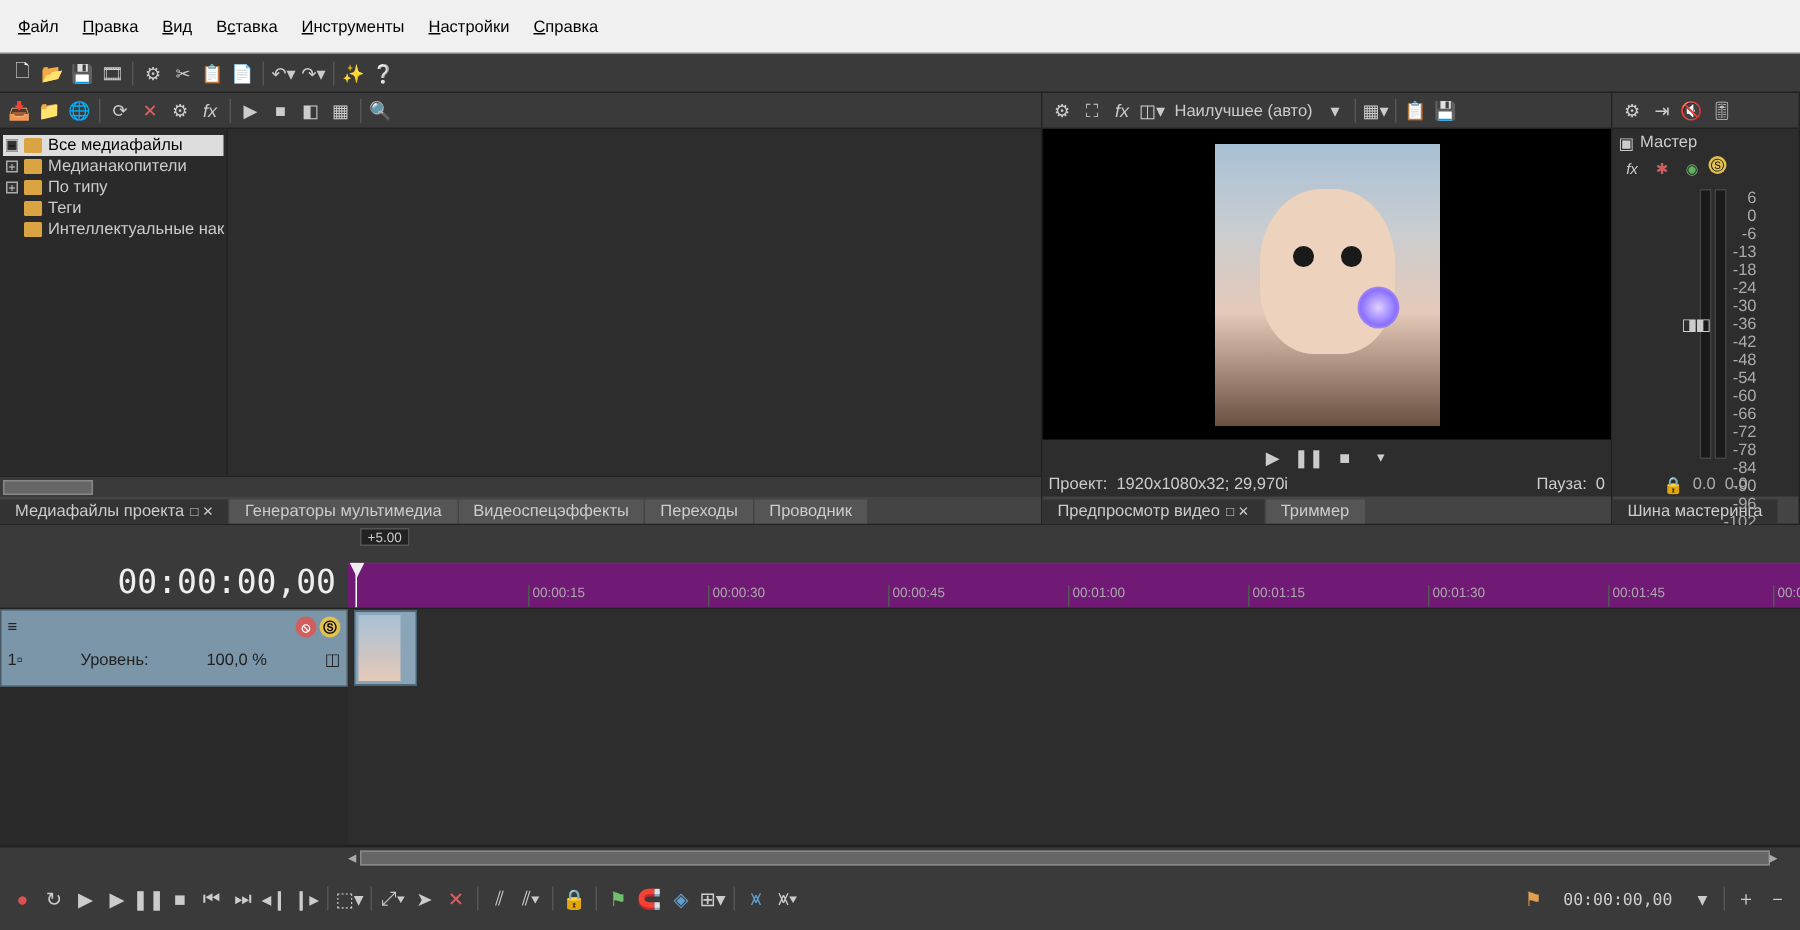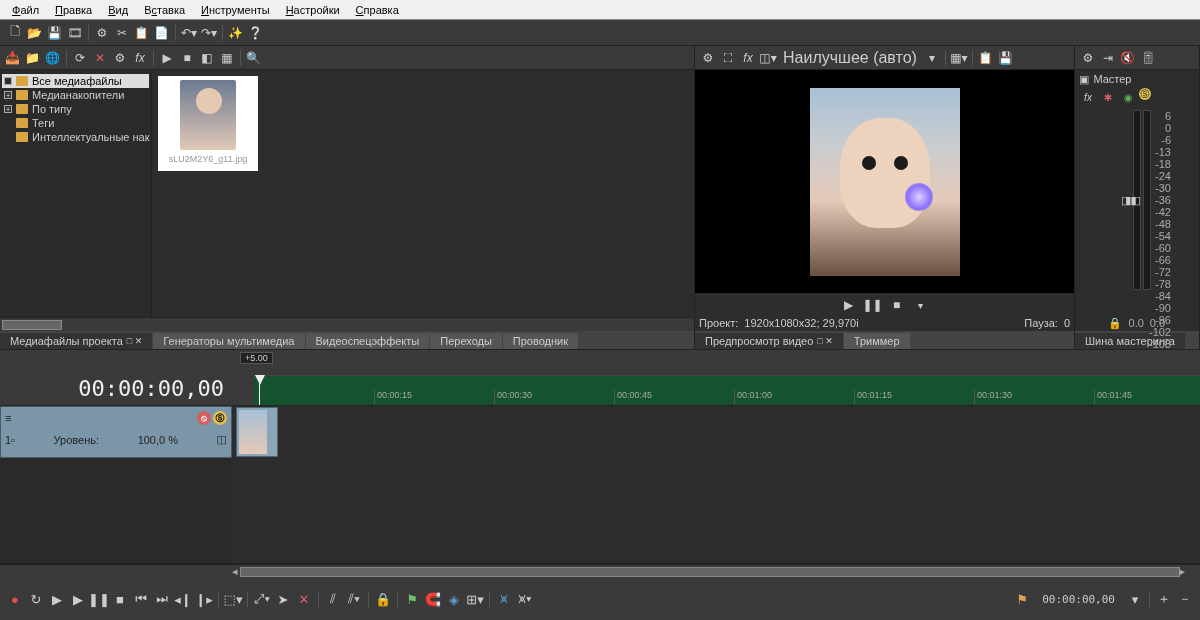--- a/index.html
+++ b/index.html
@@ -1,17 +1,17 @@
 <!DOCTYPE html>
 <html><head>
 <meta charset="utf-8">
 <style>
 * { margin: 0; padding: 0; box-sizing: border-box; font-family: Tahoma, Arial, sans-serif; font-size: 11px; }
 body { background: #3a3a3a; color: #ccc; width: 1200px; height: 620px; overflow: hidden; display: flex; flex-direction: column; }
-.menubar { background: #f0f0f0; color: #000; height: 20px; display: flex; align-items: center; padding: 0 4px; border-bottom: 1px solid #888; }
+.menubar { background: #f0f0f0; color: #000; height: 36px; display: flex; align-items: center; padding: 0 4px; border-bottom: 1px solid #888; }
 .menubar span { padding: 2px 8px; cursor: pointer; }
 .menubar span u { text-decoration: underline; }
 .toolbar-main { background: #3a3a3a; height: 26px; display: flex; align-items: center; gap: 2px; padding: 2px 6px; border-bottom: 1px solid #222; }
 .tb-icon { width: 18px; height: 18px; display: flex; align-items: center; justify-content: center; cursor: pointer; font-size: 12px; border-radius: 2px; }
 .sep { width: 1px; height: 16px; background: #555; margin: 0 2px; }
 .middle { display: flex; flex: 1; min-height: 0; border-bottom: 1px solid #222; }
 .panel { display: flex; flex-direction: column; border-right: 1px solid #222; background: #2d2d2d; }
 .panel-tb { height: 24px; background: #3a3a3a; display: flex; align-items: center; gap: 2px; padding: 0 4px; border-bottom: 1px solid #222; }
 .media-panel { width: 695px; }
 .media-body { flex: 1; display: flex; min-height: 0; }
@@ -48,21 +48,21 @@
 .meter-bars { display:flex; gap:2px; margin-left:10px;}
 .meter-bar { width:8px; height:180px; background:#1a1a1a; border:1px solid #444;}
 .meter-split { position:absolute; left:46px; top:90px; color:#ccc; font-size:11px; letter-spacing:-1px;}
 .meter-bot { height:14px; font-size:9px; display:flex; justify-content:center; gap:6px; color:#aaa;}
 .timeline-area { height: 270px; display: flex; flex-direction: column; background: #2d2d2d; }
 .tl-top { display: flex; height: 56px; border-bottom: 1px solid #222;}
 .tl-time { width: 232px; background: #3a3a3a; display:flex; align-items:flex-end; justify-content:flex-end; padding:0 8px 4px 0;}
 .tl-timecode { font-size: 22px; color: #eee; font-family: Consolas, monospace; }
 .tl-ruler-wrap { flex:1; background:#3a3a3a; position:relative; overflow:hidden;}
 .tl-offset { position:absolute; top:2px; left:8px; background:#222; border:1px solid #555; font-size:9px; padding:0 4px; color:#ccc;text-align:right;}
-.tl-ruler { position:absolute; bottom:0; left:0; right:0; height:30px; background:#14532d; border-top:1px solid #444;margin-left:22px;}
+.tl-ruler { position:absolute; bottom:0; left:0; right:0; height:30px; background:#701a75; border-top:1px solid #444;}
 .tick { position:absolute; bottom:0; top:14px; border-left:1px solid #555; font-size:9px; color:#aaa; padding-left:2px;}
 .playhead { position:absolute; top:0; bottom:0; left:5px; width:0; border-left:1px solid #fff;}
 .playhead::before { content:''; position:absolute; top:-1px; left:-5px; width:10px; height:10px; background:#eee; clip-path:polygon(0 0,100% 0,50% 100%);}
 .tracks { flex:1; display:flex; overflow:hidden; border-bottom:1px solid #222;}
 .track-headers { width:232px; background:#2a2a2a; }
 .track-hdr { height:52px; background:#7a96a8; border:1px solid #4a5a66; display:flex; flex-direction:column; padding:4px; font-size:10px; color:#222;}
 .track-hdr-row1 { display:flex; justify-content:space-between; align-items:center;}
 .track-hdr-row2 { display:flex; justify-content:space-between; align-items:center; margin-top:8px;}
 .badge { width:14px; height:14px; border-radius:50%; display:flex; align-items:center; justify-content:center; font-size:9px; font-weight:bold;}
 .track-lane-wrap { flex:1; background:#2d2d2d; position:relative;}
@@ -146,26 +146,20 @@
           </div>
         <div class="tree-item" style="padding-left:14px">
             <span class="tree-icon"></span>
             <span>Теги</span>
           </div>
         <div class="tree-item" style="padding-left:14px">
             <span class="tree-icon"></span>
             <span>Интеллектуальные нак</span>
           </div>
       </div>
-      <div class="thumbs">
-        <div class="thumb">
-          <div class="thumb-img"></div>
-          <div class="thumb-label">sLU2M2Y6_g11.jpg</div>
-        </div>
-      </div>
     </div>
     <div class="scroll-h">
         <div class="scroll-thumb"></div>
       </div>
     <div class="tabs">
       <span class="tab active">
           <span>Медиафайлы проекта</span>
           <span class="close-x">□ ✕</span>
         </span>
       <span class="tab">Генераторы мультимедиа</span>
@@ -174,21 +168,21 @@
       <span class="tab">Проводник</span>
     </div>
   </div>
 
   <div class="panel preview-panel">
     <div class="panel-tb">
       <span class="tb-icon">⚙</span>
       <span class="tb-icon">⛶</span>
       <span class="tb-icon" style="font-style:italic">fx</span>
       <span class="tb-icon">◫▾</span>
-      <span class="tb-icon" style="width:auto;font-size:16px;padding:0 4px">Наилучшее (авто)</span>
+      <span class="tb-icon" style="width:auto;font-size:11px;padding:0 4px">Наилучшее (авто)</span>
         <span class="tb-icon">▾</span>
       <span class="sep"></span>
       <span class="tb-icon">▦▾</span>
       <span class="sep"></span>
       <span class="tb-icon">📋</span>
       <span class="tb-icon" style="color:#6aa0d8">💾</span>
     </div>
     <div class="preview-body">
       <div class="prev-img">
         <div class="face"></div>

